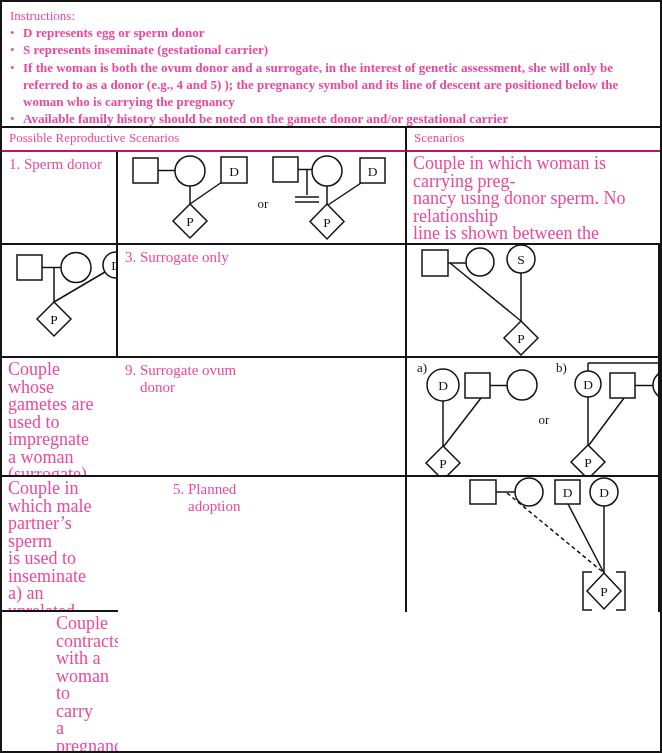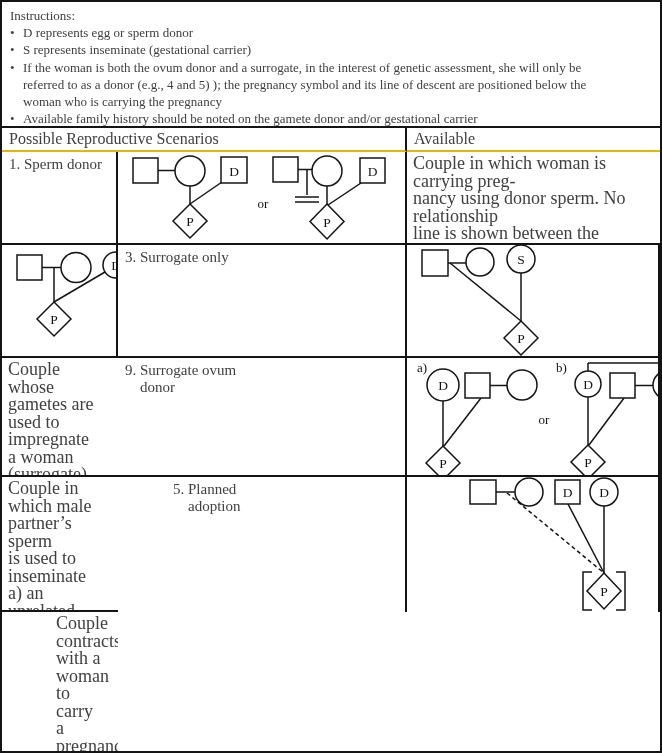--- a/index.html
+++ b/index.html
@@ -1,47 +1,47 @@
 <!DOCTYPE html>
 <html><head>
 <meta charset="utf-8">
 <style>
   html,body{margin:0;padding:0;background:#fff;}
   .page{
     width:662px;height:753px;
     box-sizing:border-box;
     border:2px solid #141414;
     background:#fff;
-    color:#404040;
+    color:#ec4899;
     font-family:"Liberation Serif", serif;
     overflow:hidden;
   }
   
   .instructions{
     box-sizing:border-box;
     height:126px;
     border-bottom:2px solid #141414;
     padding:5px 8px 0 8px;
     font-size:13px;
     line-height:17.2px;
   }
   .instr-item{display:flex;}
   .bullet-char{flex:none;width:13px;}
-  .bullet-text{flex:1;white-space:pre-line;}
+  .bullet-text{flex:1;white-space:pre-line;font-weight:bold;}
   
   .tbl{
     display:grid;
     grid-template-columns:116px 289px 253px;
     grid-template-rows:24px 93px 113px 119px 135px 139px;
   }
   .tbl > div{box-sizing:border-box;overflow:hidden;}
   .hdr{
-    font-size:16px;
+    font-size:13px;
     padding:2px 0 8px 7px;
-    border-bottom:2px solid #eab308;
+    border-bottom:2px solid #be185d;
   }
   .hdr-left{grid-column:1 / 3;border-right:2px solid #141414;}
   .cell-label{
     font-size:15px;line-height:17px;
     padding:4px 2px 0 7px;
     border-right:2px solid #141414;
     border-bottom:2px solid #141414;
     white-space:pre-wrap;
   }
   .cell-diagram{
@@ -94,21 +94,21 @@
     </div>
     <div class="instr-item">
       <span class="bullet-char">•</span>
       <span class="bullet-text">Available family history should be noted on the gamete donor and/or gestational carrier</span>
     </div>
   </div>
 
   <div class="tbl">
 
     <div class="hdr hdr-left">Possible Reproductive Scenarios</div>
-    <div class="hdr">Available</div>
+    <div class="hdr">Scenarios</div>
 
     <div class="cell-label">1. Sperm donor</div>
     <div class="cell-diagram">
       <svg width="289" height="91" viewBox="0 0 289 91">
 
         <line x1="40" y1="18.5" x2="57" y2="18.5"></line>
         <line x1="72" y1="34" x2="72" y2="52"></line>
         <line x1="104" y1="30" x2="72" y2="52"></line>
         <rect x="15" y="6" width="25" height="25"></rect>
         <circle cx="72" cy="19" r="15"></circle>

